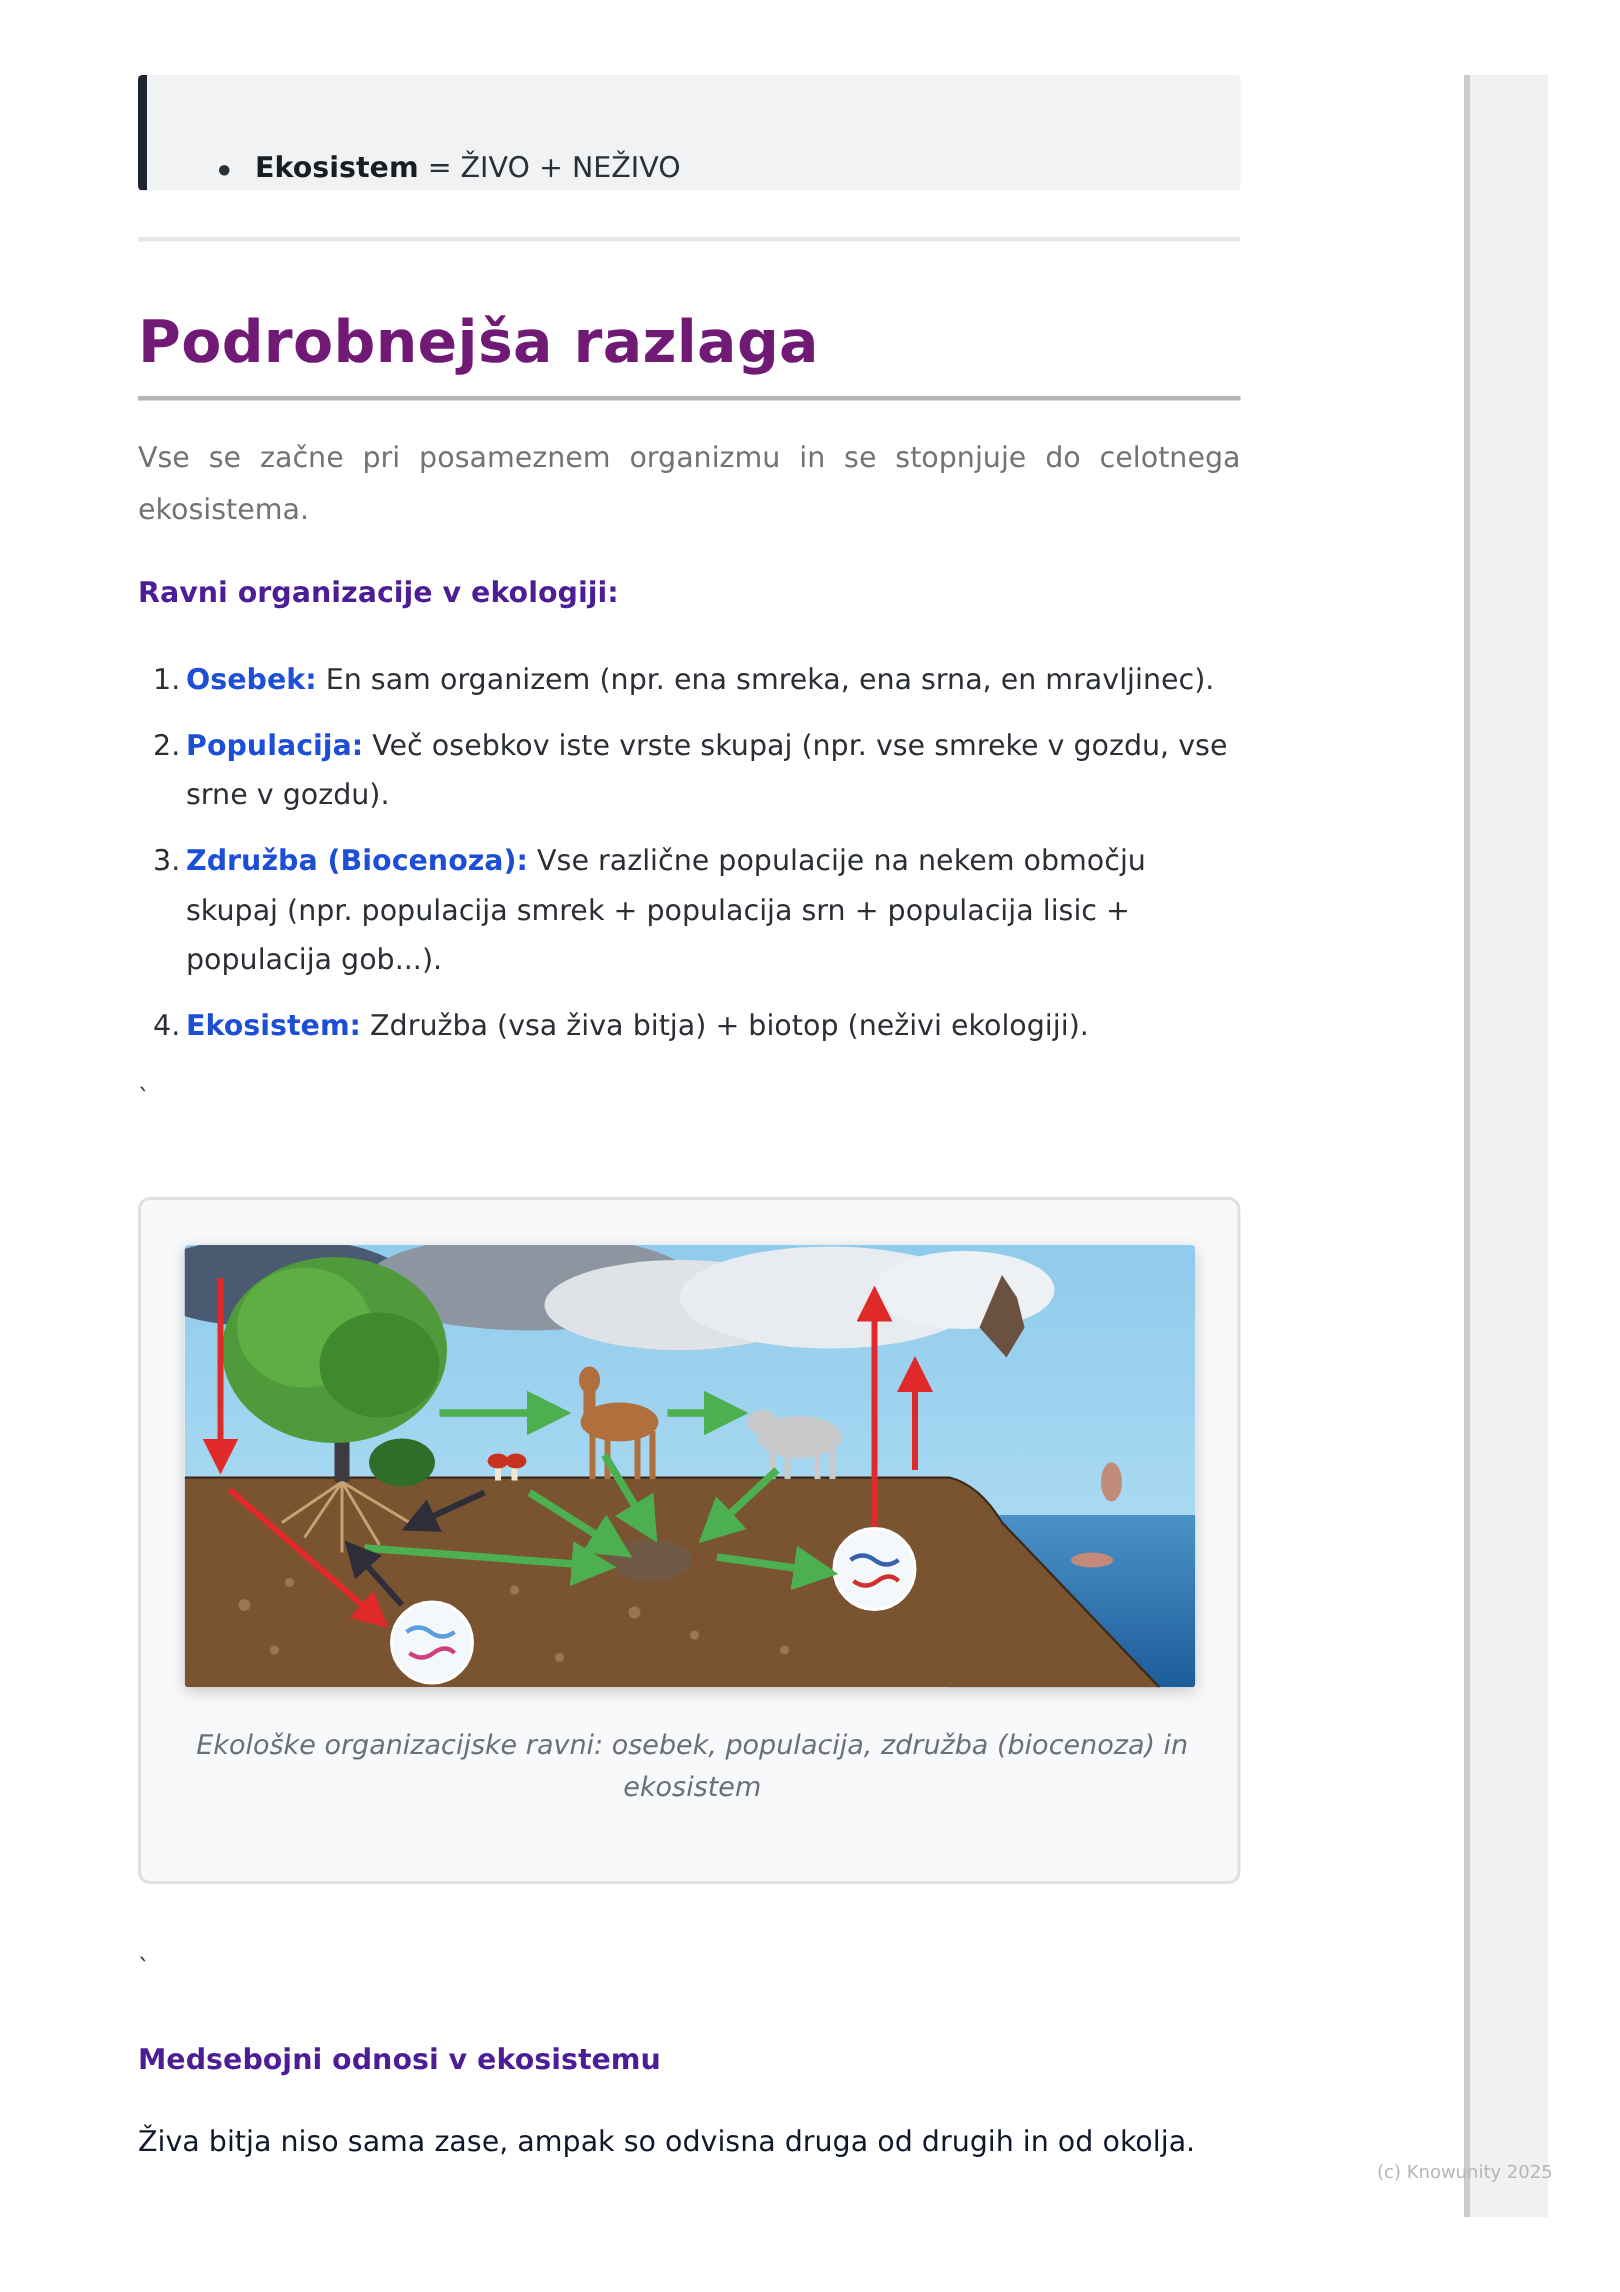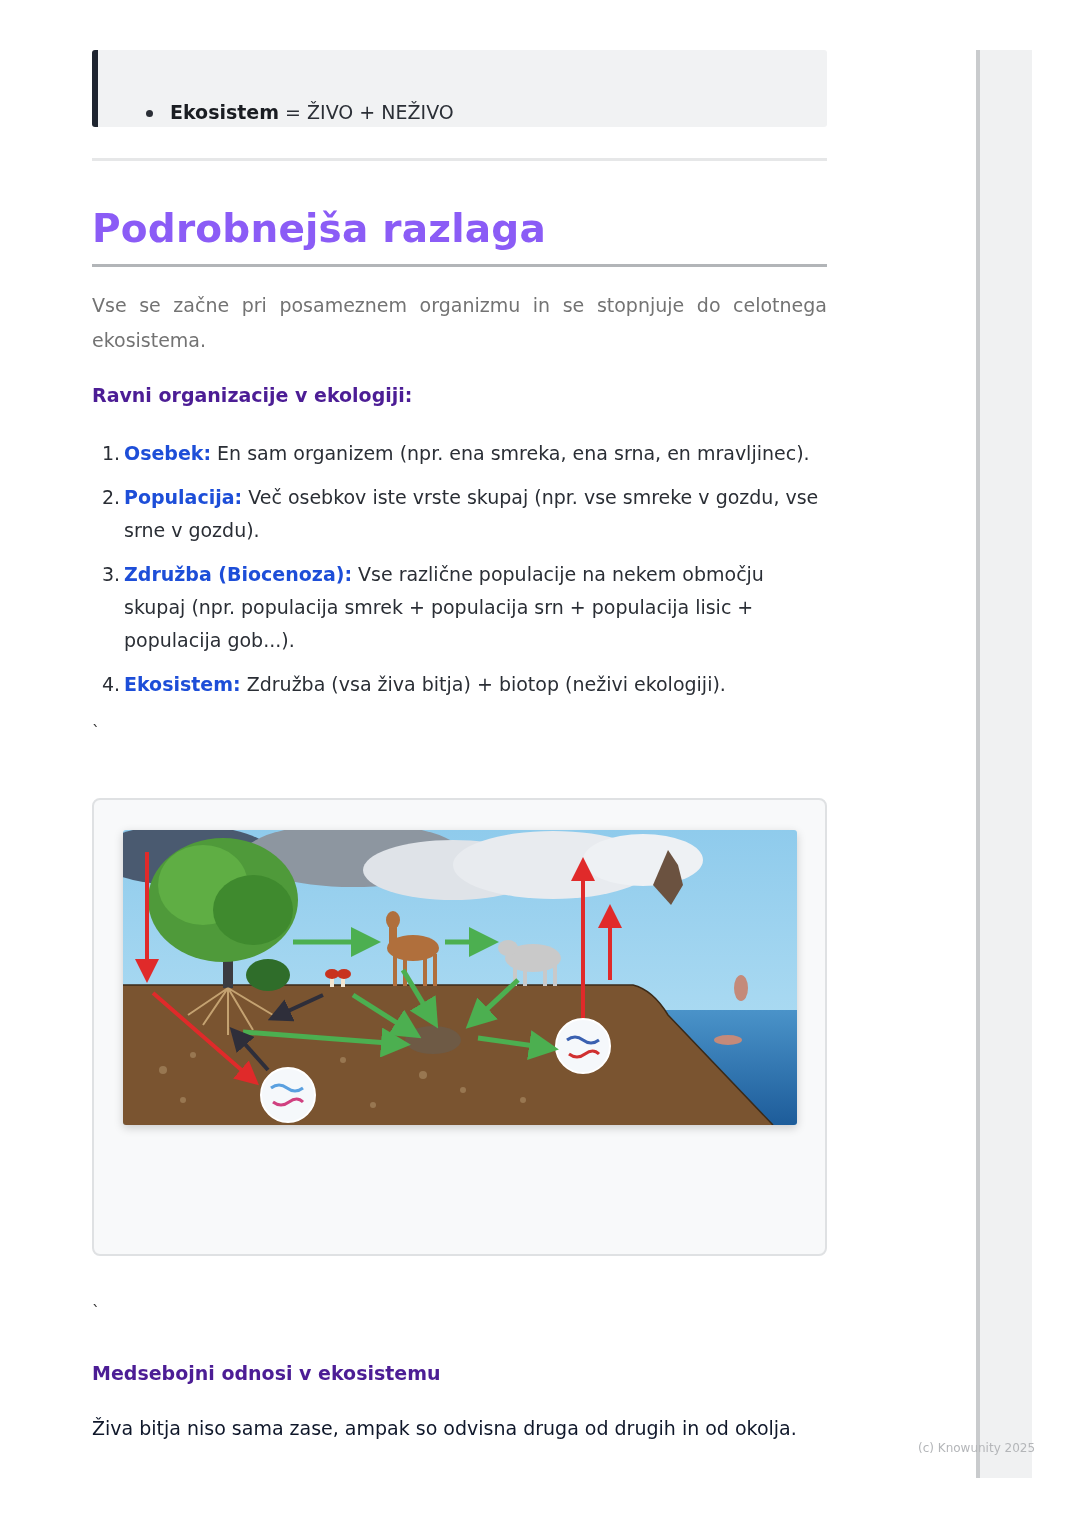--- a/index.html
+++ b/index.html
@@ -62,21 +62,21 @@
       position: absolute;
       left: 0; top: 158px;
       width: 735px; height: 3px;
       background: #e6e7e8;
     }
     .h2 {
       position: absolute;
       left: 0; top: 203px;
       font-size: 39px;
       font-weight: bold;
-      color: #8b5cf6;
+      color: #701a75;
       letter-spacing: 0.2px;
       line-height: 52px;
     }
     .h2-rule {
       position: absolute;
       left: 0; top: 264px;
       width: 735px; height: 3px;
       background: #b2b5b8;
     }
     .intro {
@@ -317,20 +317,21 @@
         </g>
 
         <g stroke="#e02a2a" stroke-width="4" fill="none">
           <line x1="24" y1="22" x2="24" y2="145" marker-end="url(#ar)"></line>
           <line x1="30" y1="163" x2="130" y2="250" marker-end="url(#ar)"></line>
           <line x1="460" y1="188" x2="460" y2="35" marker-end="url(#ar)"></line>
           <line x1="487" y1="150" x2="487" y2="82" marker-end="url(#ar)"></line>
         </g>
       </svg>
     </div>
+    <figcaption class="caption">Ekološke organizacijske ravni: osebek, populacija, združba (biocenoza) in ekosistem</figcaption>
   </figure>
 
   <div class="tick" style="top:1302px">`</div>
 
   <div class="subhead" style="top:1362px">Medsebojni odnosi v ekosistemu</div>
 
   <p class="body-text">Živa bitja niso sama zase, ampak so odvisna druga od drugih in od okolja.</p>
 </div>
 
 <div class="copyright">(c) Knowunity 2025</div>

